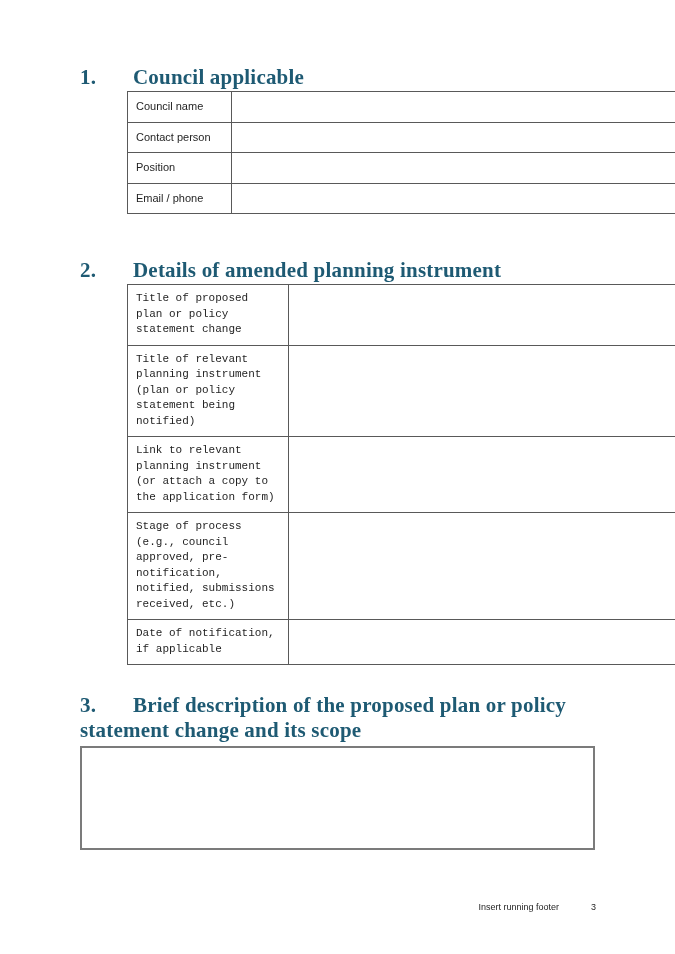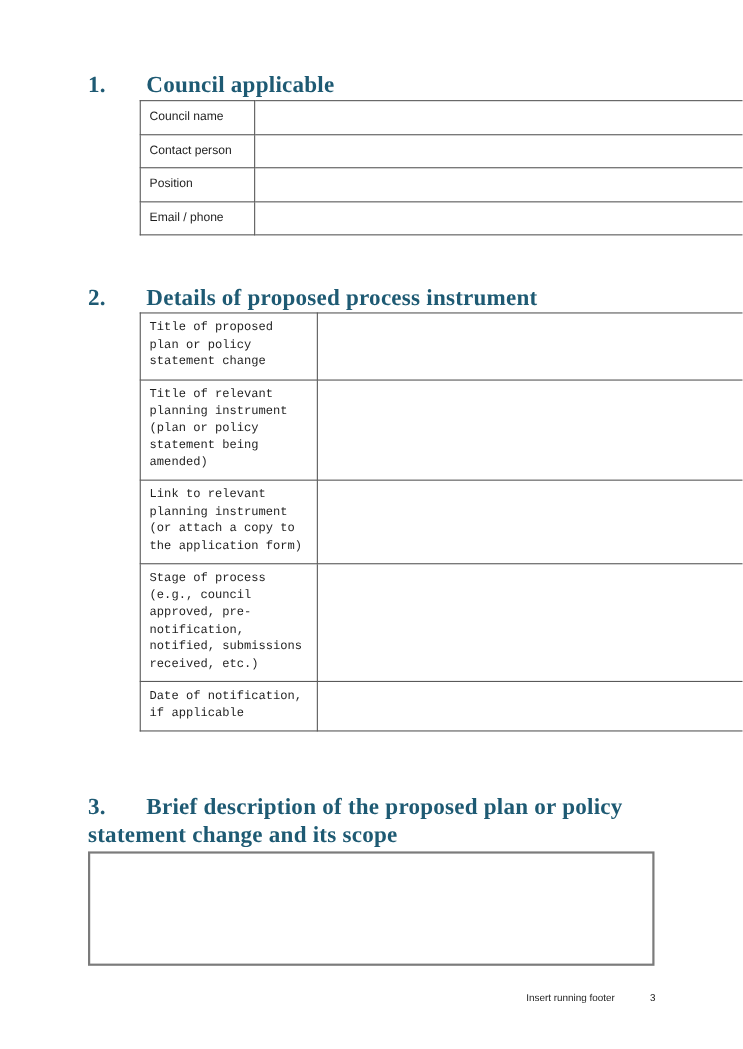--- a/index.html
+++ b/index.html
@@ -21,21 +21,21 @@
     font-size: 21px;
     line-height: 25px;
     color: var(--heading-color, #1e5a73);
     letter-spacing: 0.2px;
   }
   h2.section-heading .heading-num {
     display: inline-block;
     width: 53px;
   }
   h2.h2-spaced { margin-top: 44px; }
-  h2.h3-spaced { margin-top: 56px; }
+  h2.h3-spaced { margin-top: 28px; }
   table.form-table {
     border-collapse: collapse;
     width: 597px;
     table-layout: fixed;
     margin-top: 1px;
     margin-left: 47px;
   }
   table.form-table td {
     border: 1px solid var(--table-border-color, #595959);
     font-size: 11px;
@@ -87,30 +87,30 @@
         <td class="label-cell">Position</td>
         <td class="value-cell"></td>
       </tr>
       <tr>
         <td class="label-cell">Email / phone</td>
         <td class="value-cell"></td>
       </tr>
     </tbody>
   </table>
 
-  <h2 class="section-heading h2-spaced"><span class="heading-num">2.</span><span>Details of proposed process instrument</span></h2>
+  <h2 class="section-heading h2-spaced"><span class="heading-num">2.</span><span>Details of amended planning instrument</span></h2>
 
   <table class="form-table t2">
     <tbody>
       <tr>
         <td class="label-cell">Title of proposed plan or policy statement change</td>
         <td class="value-cell"></td>
       </tr>
       <tr>
-        <td class="label-cell">Title of relevant planning instrument (plan or policy statement being amended)</td>
+        <td class="label-cell">Title of relevant planning instrument (plan or policy statement being notified)</td>
         <td class="value-cell"></td>
       </tr>
       <tr>
         <td class="label-cell">Link to relevant planning instrument (or attach a copy to the application form)</td>
         <td class="value-cell"></td>
       </tr>
       <tr>
         <td class="label-cell">Stage of process (e.g., council approved, pre-notification, notified, submissions received, etc.)</td>
         <td class="value-cell"></td>
       </tr>

